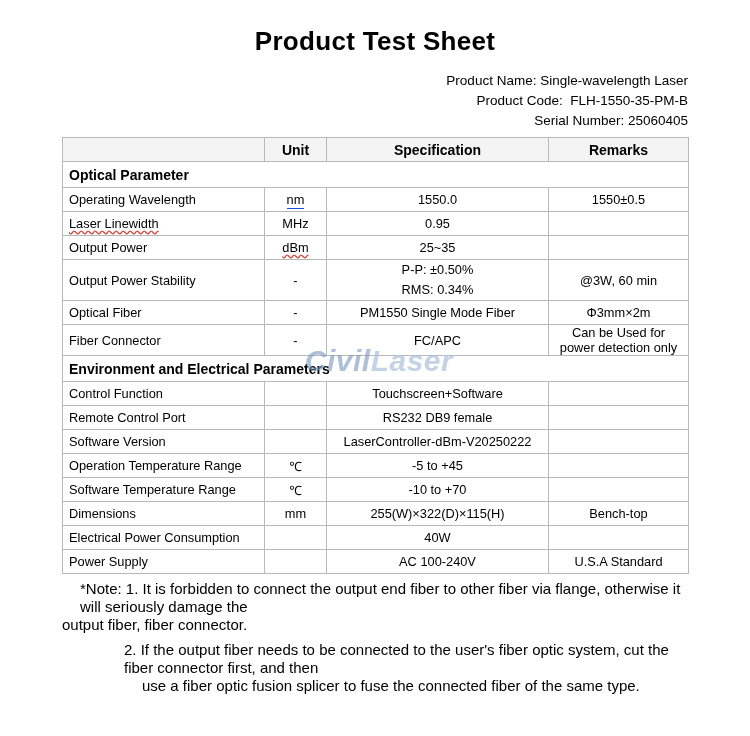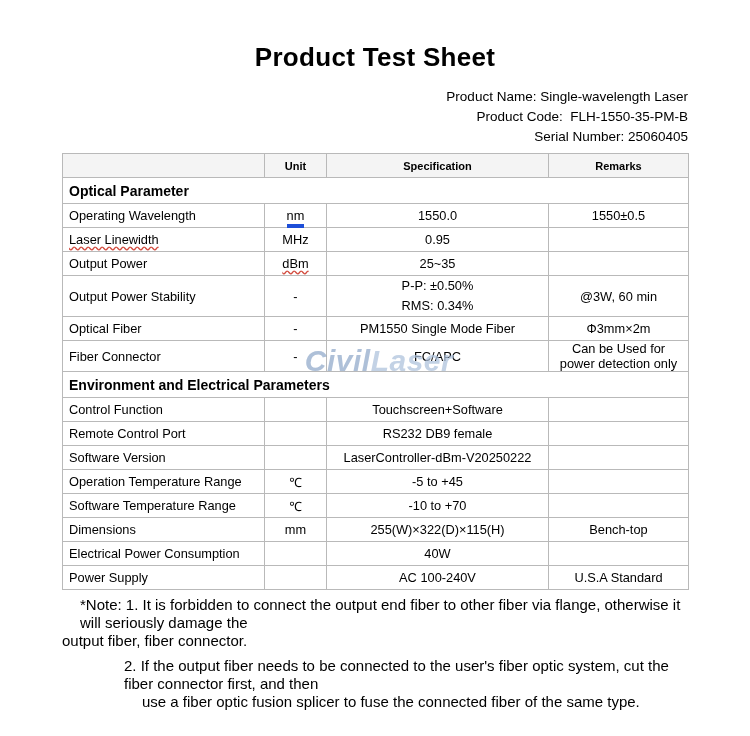--- a/index.html
+++ b/index.html
@@ -13,21 +13,21 @@
     font-family: "Liberation Sans", sans-serif;
     color: #000000;
     position: relative;
     overflow: hidden;
   }
   .page {
     position: relative;
     width: 750px;
     height: 736px;
     box-sizing: border-box;
-    padding: 16px 62px;
+    padding: 0 62px;
   }
   .doc-title {
     text-align: center;
     font-size: 26px;
     font-weight: bold;
     letter-spacing: 0.3px;
     padding-top: 26px;
     padding-bottom: 14px;
   }
   .meta {
@@ -47,21 +47,21 @@
   }
   table.spec td, table.spec th {
     border: 1px solid #b9b9b9;
     padding: 0 6px;
     vertical-align: middle;
   }
   table.spec th {
     background: #f4f4f4;
     font-weight: bold;
     height: 23px;
-    font-size: 11px;
+    font-size: 14px;
   }
   .col-param { width: 202px; }
   .col-unit  { width: 62px; }
   .col-spec  { width: 222px; }
   .col-rem   { width: 140px; }
 
   td.param {
     text-align: left;
     height: 23px;
     margin-left: 24px;
@@ -70,21 +70,21 @@
     text-align: center;
   }
   tr.section td {
     font-weight: bold;
     font-size: 14px;
     text-align: left;
     height: 25px;
     margin-left: 29px;
   }
   .u-line {
-    border-bottom: 4px solid #1d4ed8;
+    border-bottom: 1px solid #1d4ed8;
     padding-bottom: 1px;
   }
   .wavy {
     text-decoration: underline;
     text-decoration-style: wavy;
     text-decoration-color: #d24a3d;
     text-underline-offset: 2px;
   }
   .stability-cell {
     line-height: 20px;

